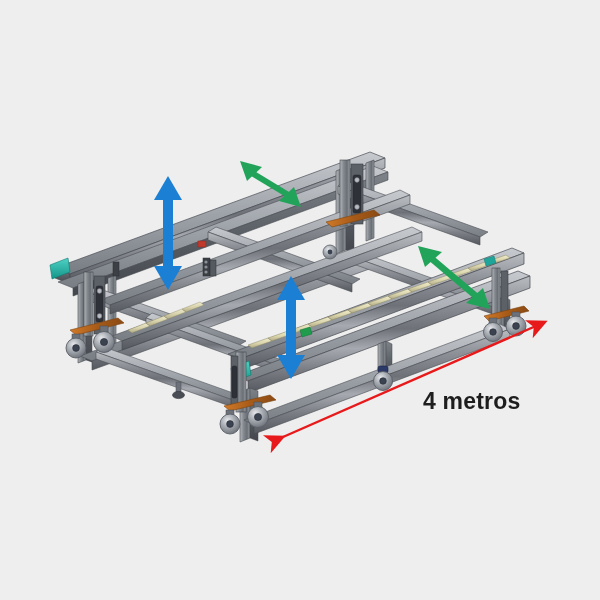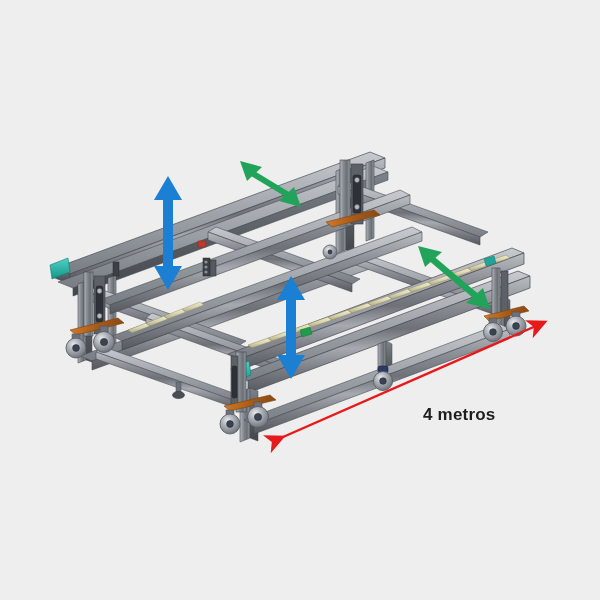--- a/index.html
+++ b/index.html
@@ -17,27 +17,26 @@
   }
   #scene{
     position:absolute;
     inset:0;
     width:600px;height:600px;
   }
   .dim-label{
     position:absolute;
     left:423px;
     top:388px;
-    font-size:17px;
+    font-size:23px;
     font-weight:700;
     color:#1d1d1d;
     letter-spacing:0.2px;
     white-space:nowrap;
     font-family:"Liberation Sans", sans-serif;
-    margin-top:17px;
   }
 </style>
 </head>
 <body>
 
 <div id="stage">
 
   <svg id="scene" viewBox="0 0 600 600" aria-label="3D machine diagram">
     <defs>
       <linearGradient id="steelH" x1="0" y1="0" x2="0" y2="1">

